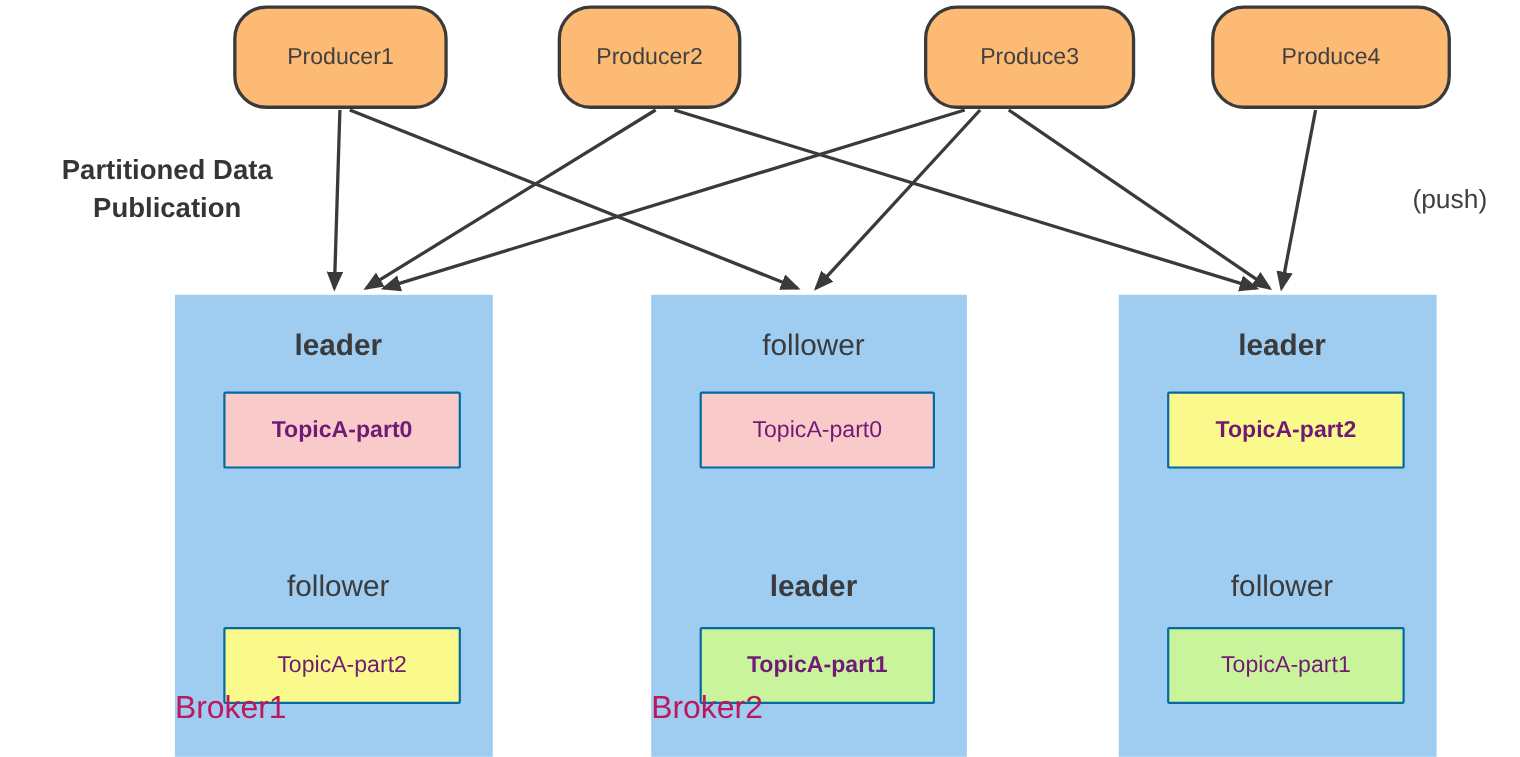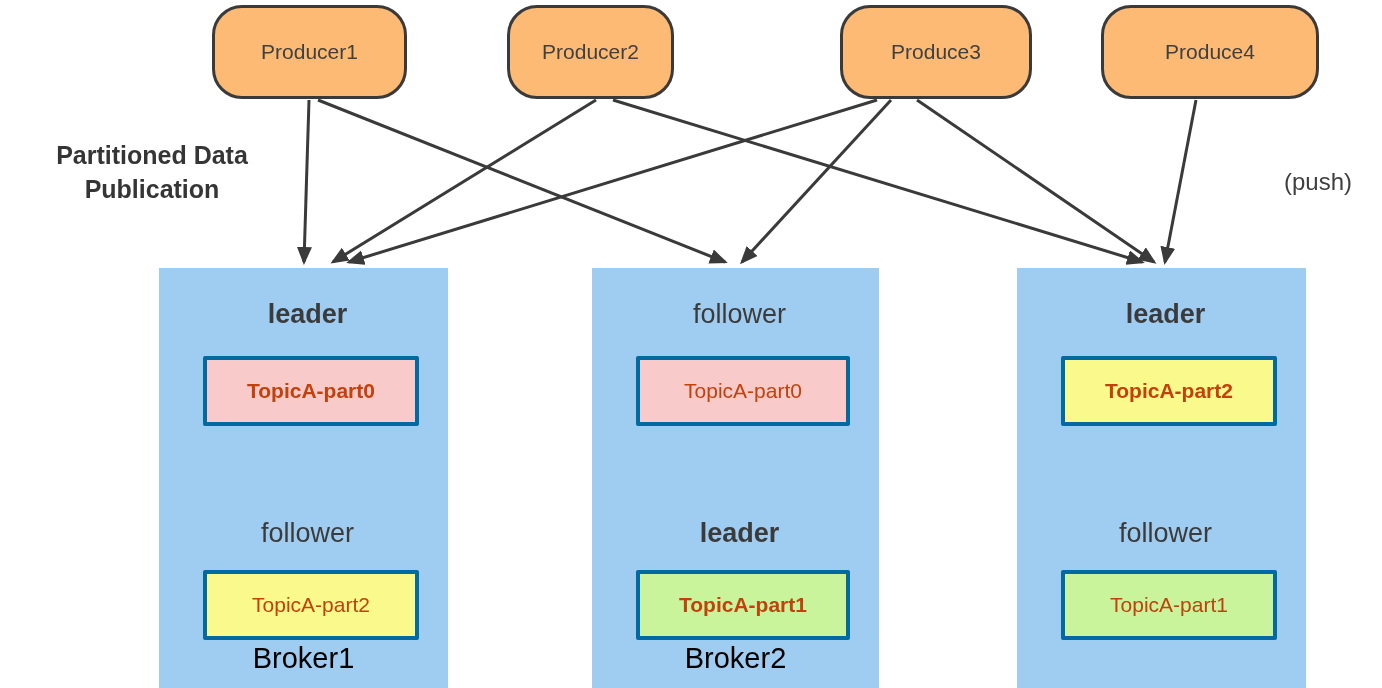--- a/index.html
+++ b/index.html
@@ -34,29 +34,29 @@
   #broker3{left:1017px;width:289px;}
   .role{
     position:absolute;left:4px;width:100%;text-align:center;
     font-size:27px;line-height:32px;color:#3b3b3b;
   }
   .role-1{top:30px;}
   .role-2{top:249px;}
   .bold{font-weight:bold;}
   .topic{
     position:absolute;left:44px;right:29px;height:70px;box-sizing:border-box;
-    border:4px solid #0369a1;border-radius:2px;
+    border:2px solid #0369a1;border-radius:2px;
     display:flex;align-items:center;justify-content:center;
-    font-size:21px;color:#c2410c;
+    font-size:21px;color:#701a75;
   }
   .topic-1{top:88px;}
   .topic-2{top:302px;}
   .broker-name{
-    position:absolute;left:0;bottom:13px;width:100%;text-align:center;
-    font-size:29px;color:#000000;
+    position:absolute;left:0;bottom:27px;width:100%;text-align:left;
+    font-size:29px;color:#be185d;
   }
 </style>
 </head>
 <body>
 
 <svg id="edges">
   <defs>
     <marker id="ah" markerWidth="6" markerHeight="6" refX="5" refY="2.5" orient="auto">
       <path d="M0,0 L6,2.5 L0,5 z" fill="#3a3a3a"></path>
     </marker>

